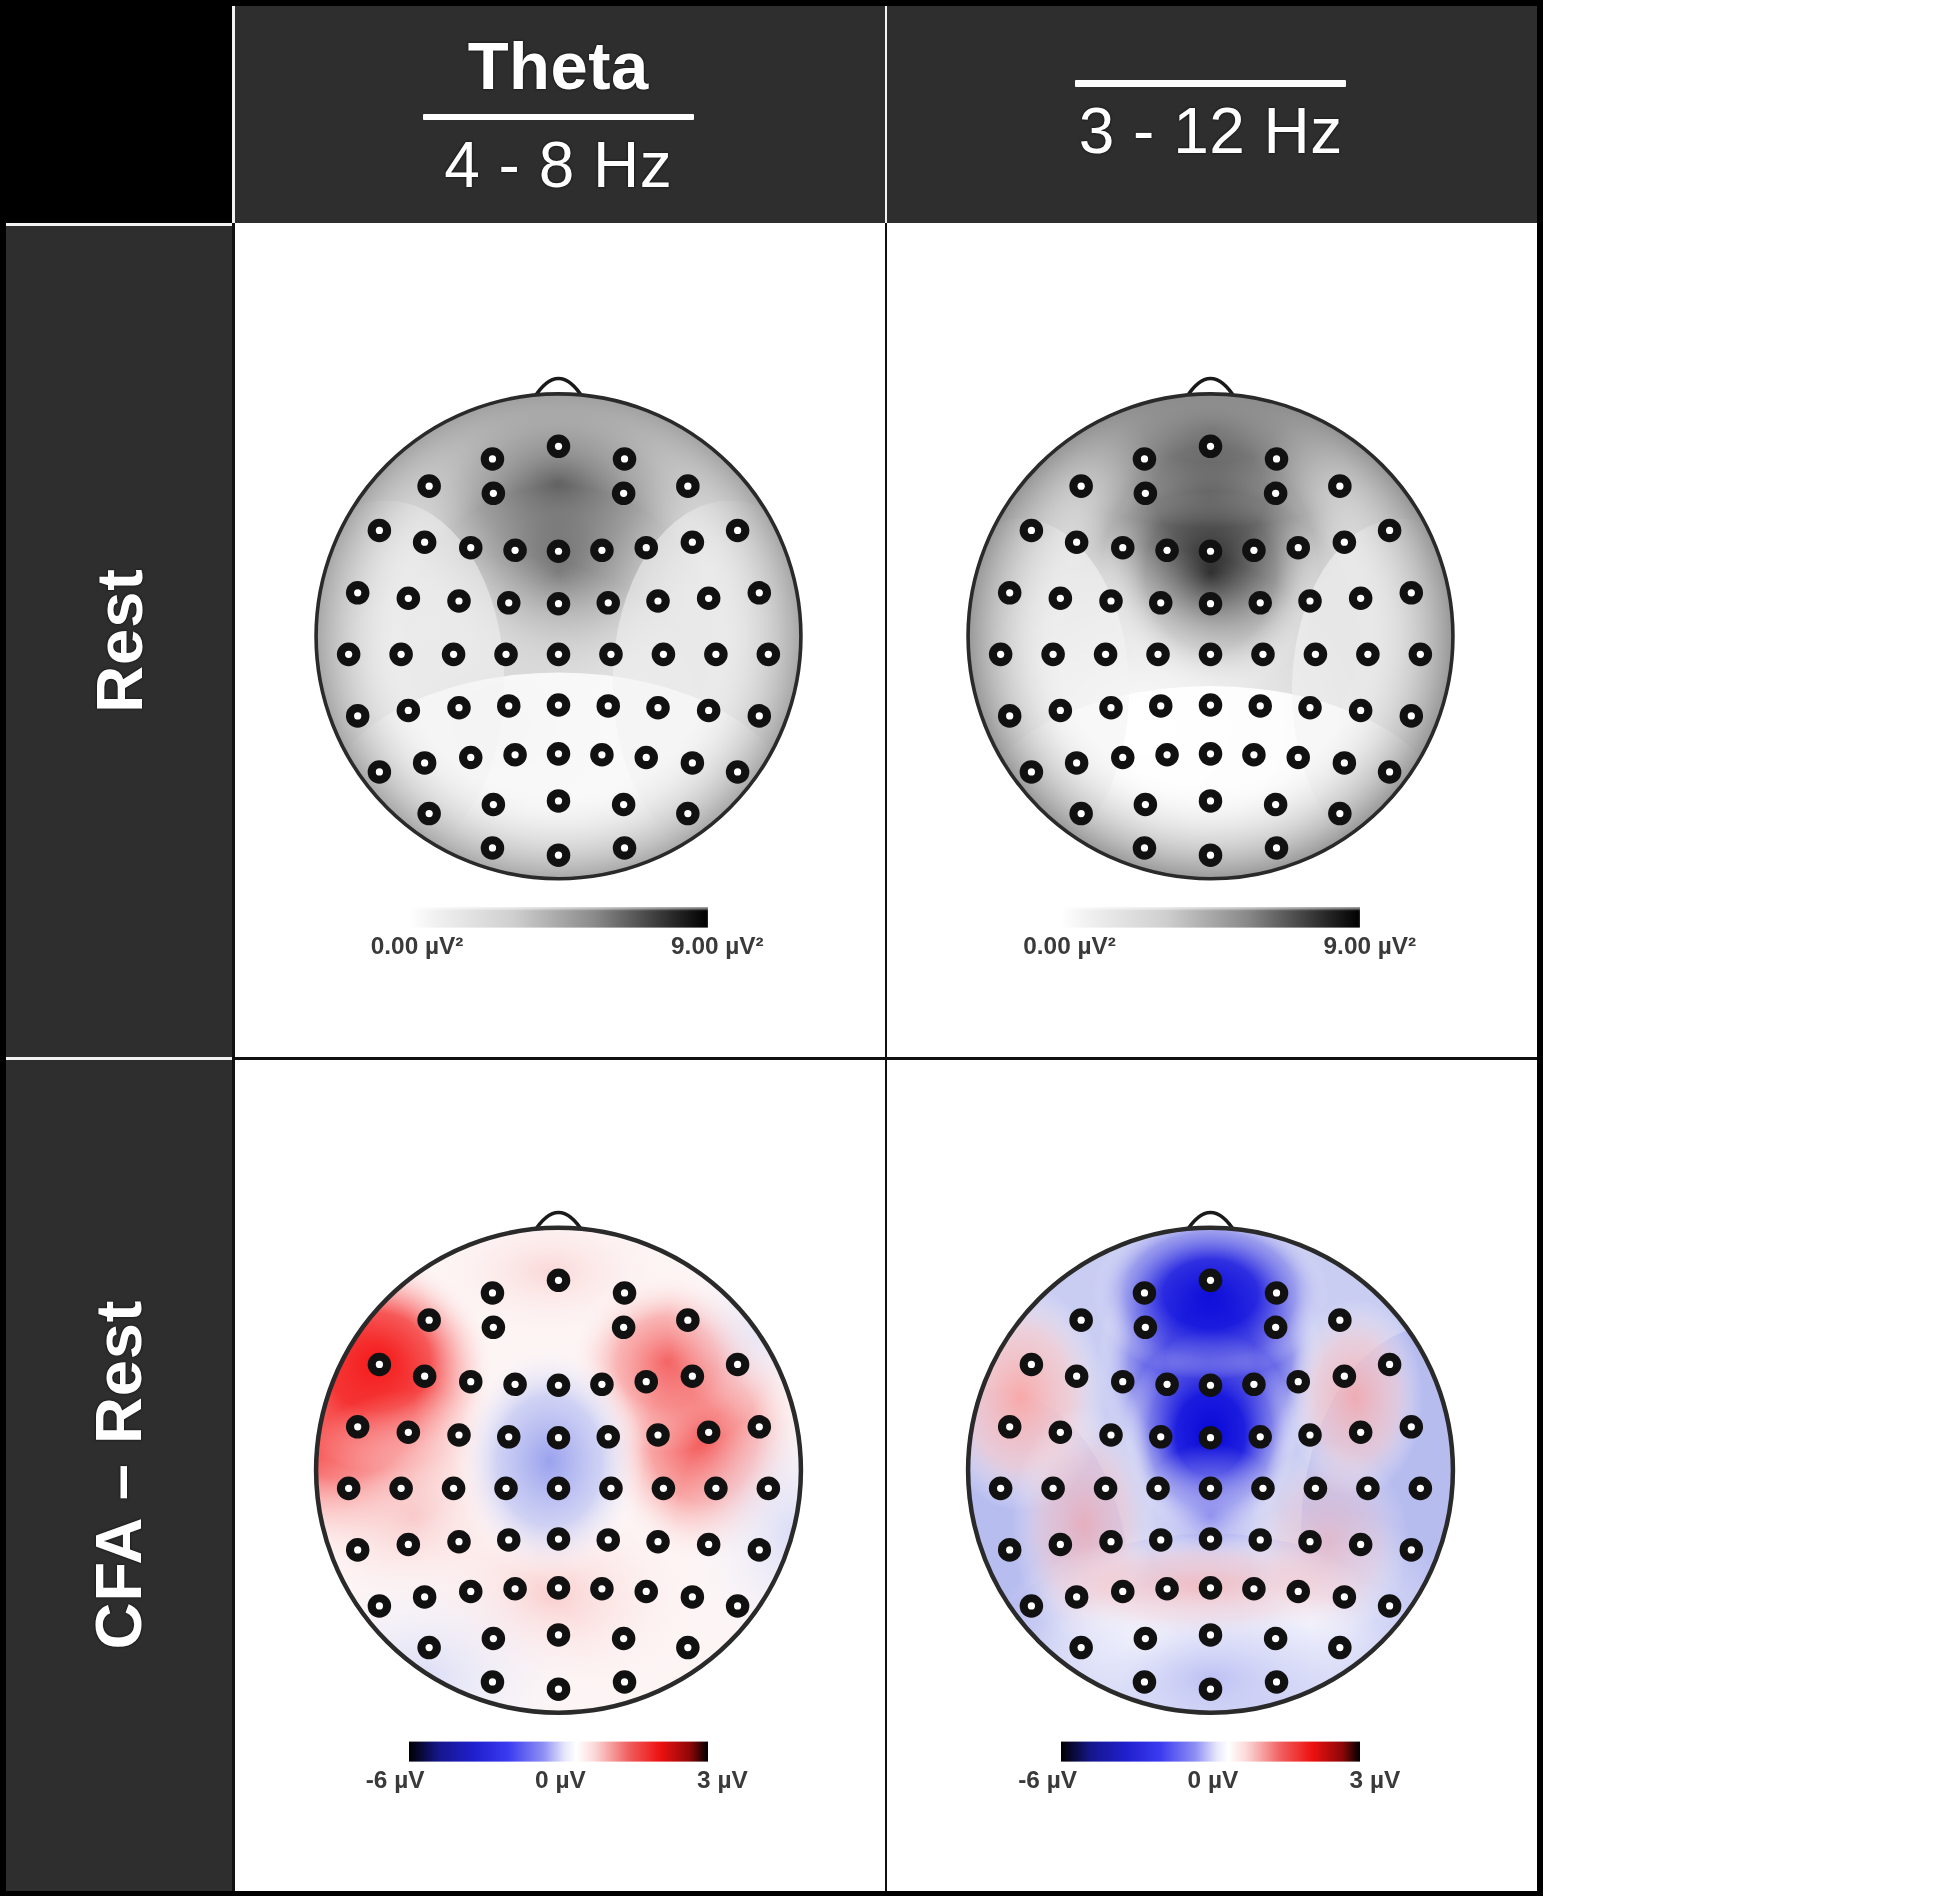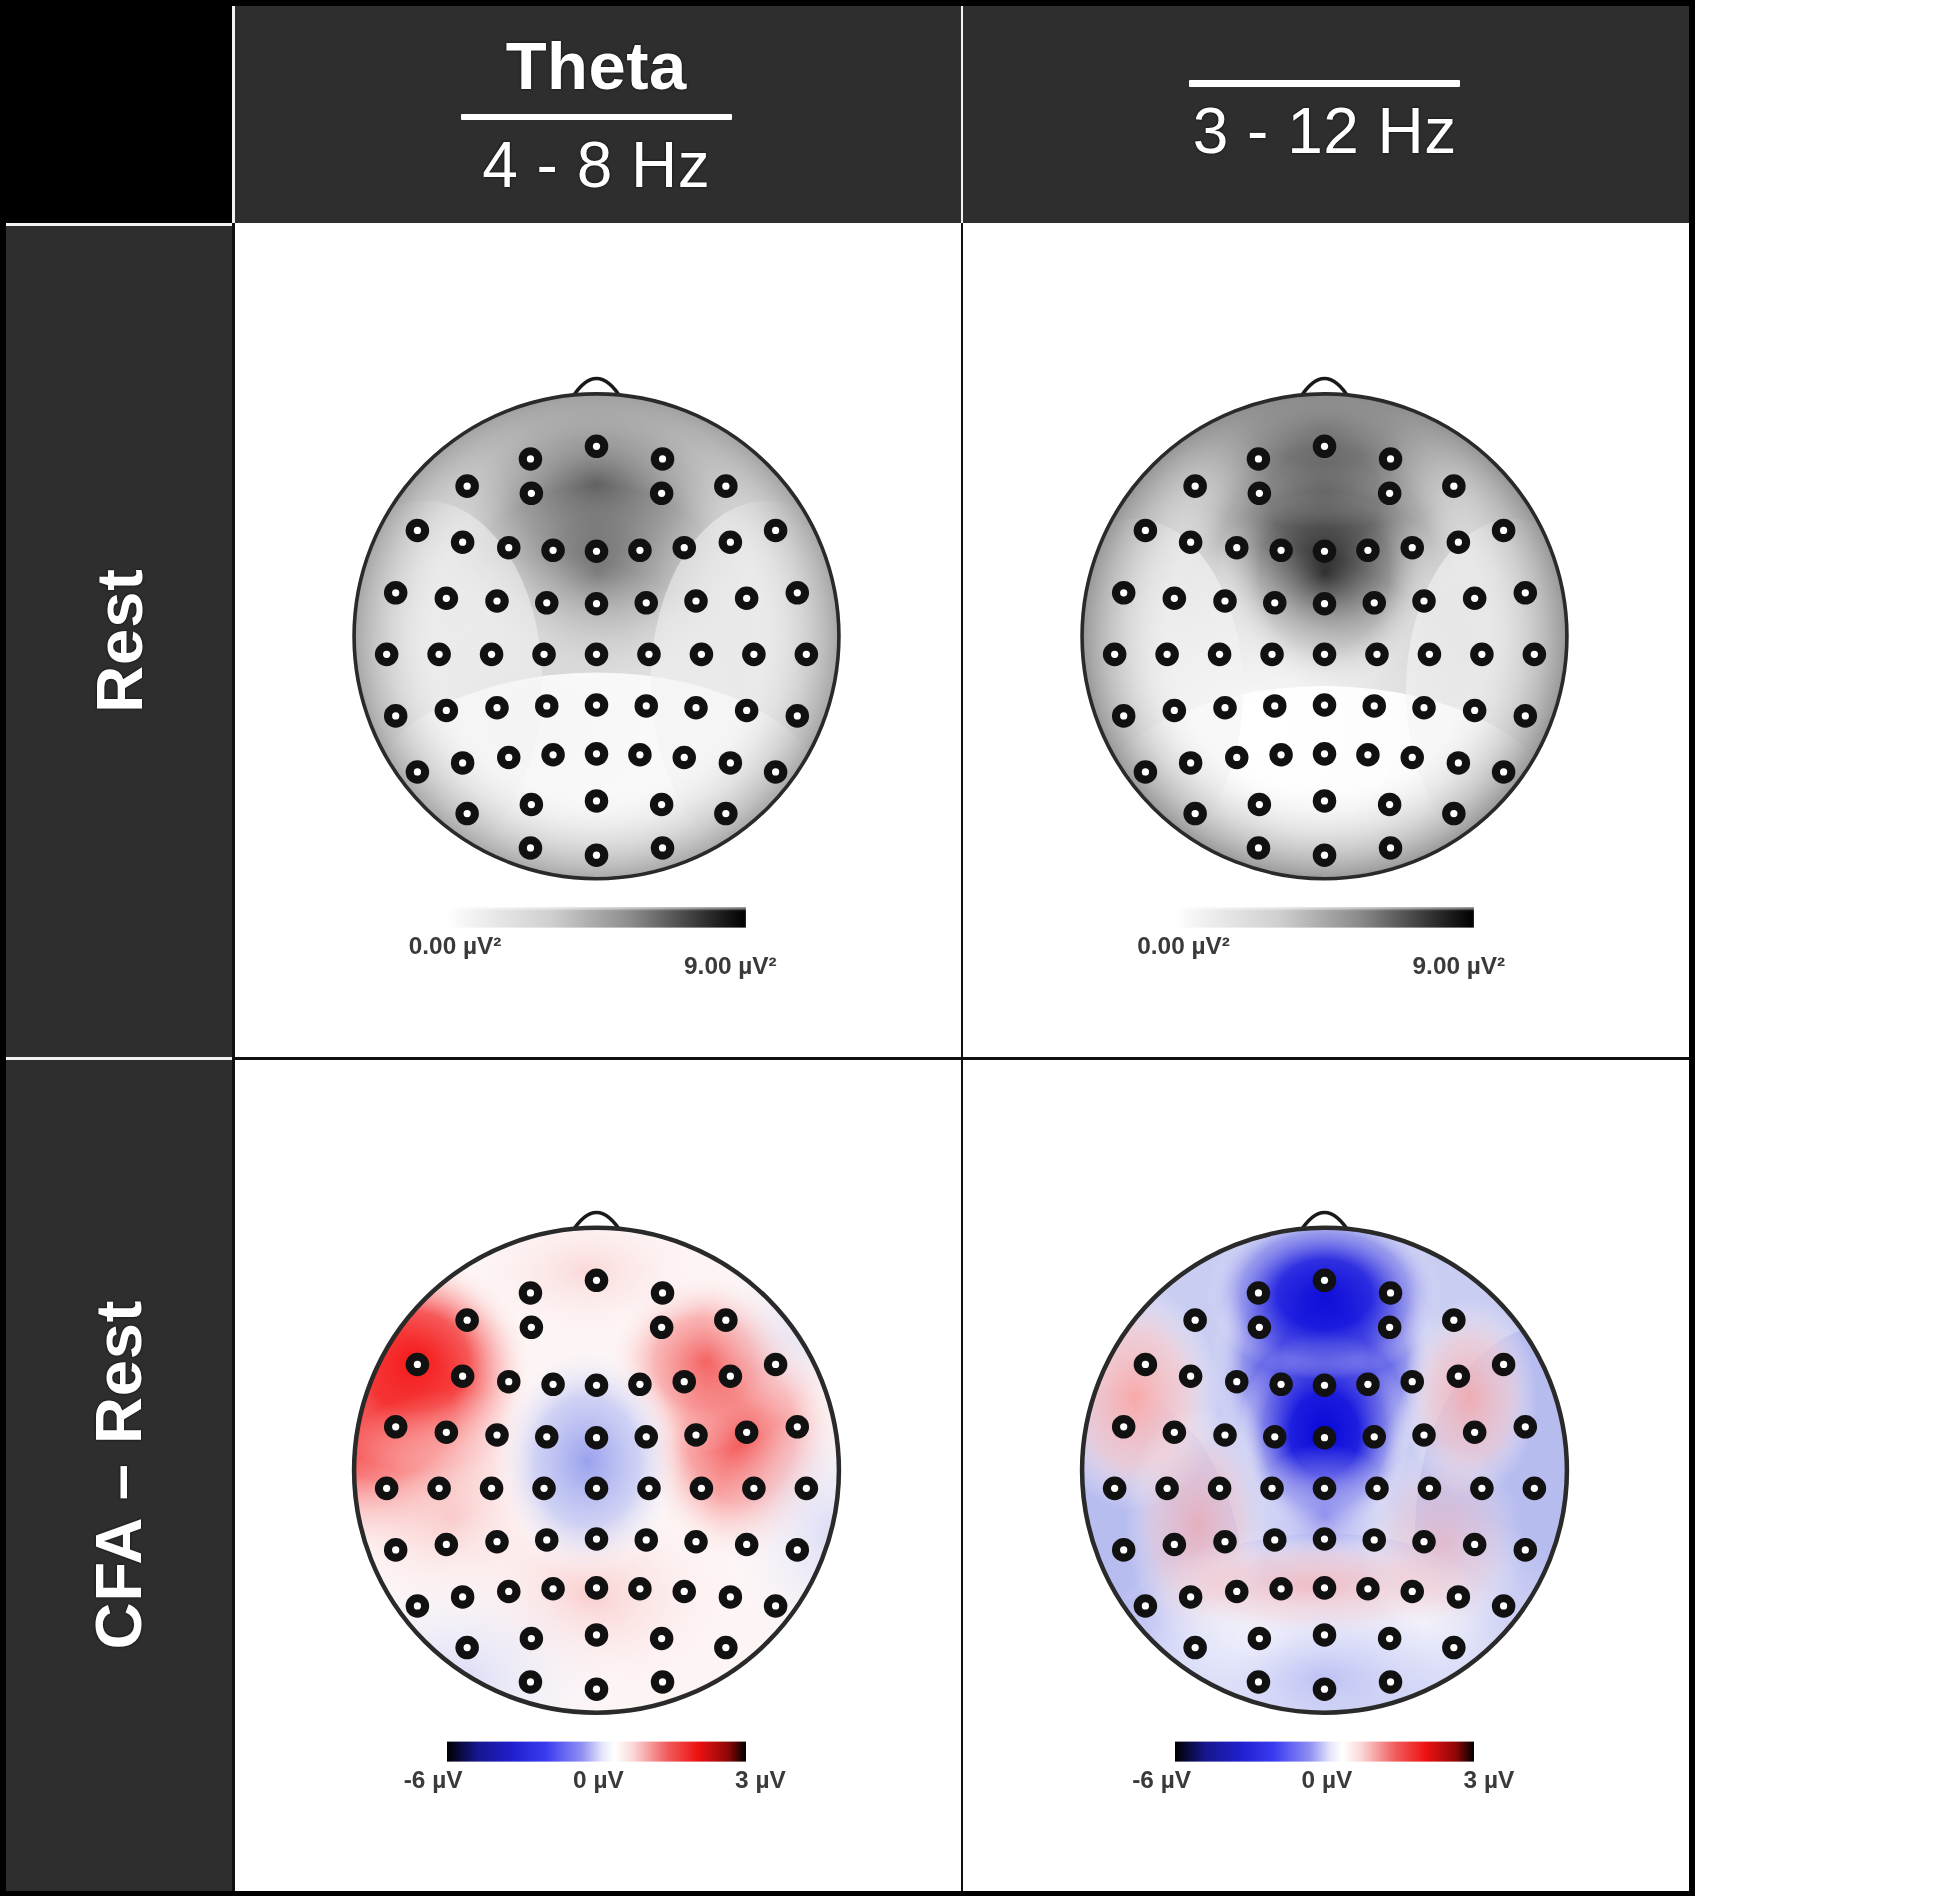--- a/index.html
+++ b/index.html
@@ -1,20 +1,20 @@
 <!DOCTYPE html>
 <html style="font-size:14.5px"><head>
 <meta charset="utf-8">
 <style>
   html,body{margin:0;padding:0;background:#ffffff;}
   body{font-family:"Liberation Sans", sans-serif;}
 
   #figure{
     position:relative;
-    width:1695px;height:1897px;
+    width:1543px;height:1897px;
     box-sizing:border-box;
     background:#ffffff;
     border:6.3px solid #000000;
     overflow:hidden;
   }
 
   
   .grid{
     position:absolute;inset:0;
     display:grid;
@@ -86,21 +86,21 @@
   }
   .cbar-ticks{
     position:relative;height:36px;margin-top:3.6px;width:100%;
   }
   .tick{
     position:absolute;top:0;
     font-size:24.4px;font-weight:bold;color:#3a3a3a;white-space:nowrap;
     text-shadow:0 0 1.8px rgba(255,255,255,.8);
   }
   .tick.gray-lo{left:25px;}
-  .tick.gray-hi{right:32px;margin-top:20px;}
+  .tick.gray-hi{right:7px;}
   .tick.d-lo{left:20px;}
   .tick.d-mid{left:50.5%;transform:translateX(-50%);}
   .tick.d-hi{right:23px;}
 </style>
 </head>
 <body>
 
 <div id="figure">
   <div class="grid">
 

